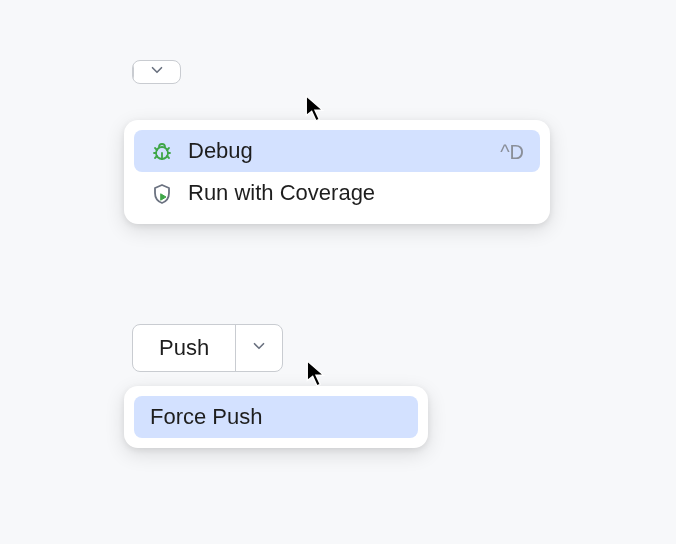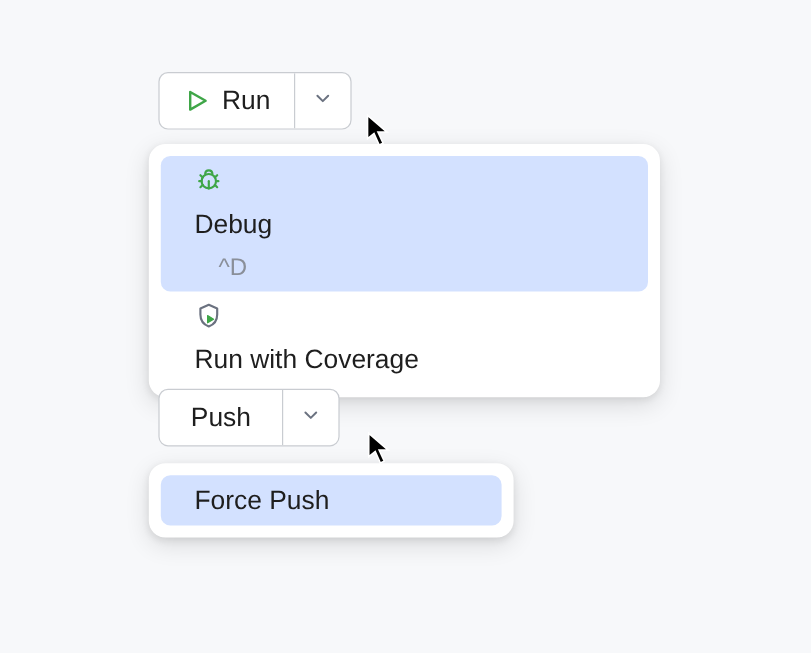--- a/index.html
+++ b/index.html
@@ -49,28 +49,27 @@
     }
     .dropdown {
       position: absolute;
       background: #ffffff;
       border-radius: 14px;
       box-shadow: 0 6px 20px rgba(0,0,0,0.12), 0 2px 6px rgba(0,0,0,0.08);
       padding: 10px;
     }
     .dropdown-item {
       display: flex;
-      align-items: flex-start;
+      align-items: flex-end;
       gap: 12px;
-      padding: 8px 28px;
+      padding: 8px 16px;
       border-radius: 8px;
       font-size: 22px;
       color: #1e1e1e;
       cursor: pointer;
-      flex-direction: column;
     }
     .dropdown-item.highlighted {
       background: #d3e1ff;
     }
     .dropdown-item .icon-wrap {
       display: flex;
       align-items: center;
       width: 26px;
     }
     .dropdown-item .label {
@@ -90,28 +89,20 @@
     #dropdown1 { left: 124px; top: 120px; width: 426px; }
     #split2 { left: 132px; top: 324px; }
     #dropdown2 { left: 124px; top: 386px; width: 304px; }
     #cursor1 { left: 305px; top: 95px; }
     #cursor2 { left: 306px; top: 360px; }
   </style>
 </head>
 <body>
 
 <div id="split1" class="split-button">
-  <div class="split-button-main">
-    <span class="icon-wrap">
-      <svg width="22" height="22" viewBox="0 0 24 24" fill="none" stroke="#3fa648" stroke-width="2.2" stroke-linejoin="round" stroke-linecap="round">
-        <path d="M6 4 L20 12 L6 20 Z"></path>
-      </svg>
-    </span>
-    <span>Run</span>
-  </div>
   <div class="split-button-chevron">
     <span>
       <svg width="18" height="18" viewBox="0 0 24 24" fill="none" stroke="#6b7280" stroke-width="2.2" stroke-linecap="round" stroke-linejoin="round">
         <polyline points="6 9 12 15 18 9"></polyline>
       </svg>
     </span>
   </div>
 </div>
 
 <div id="dropdown1" class="dropdown">

